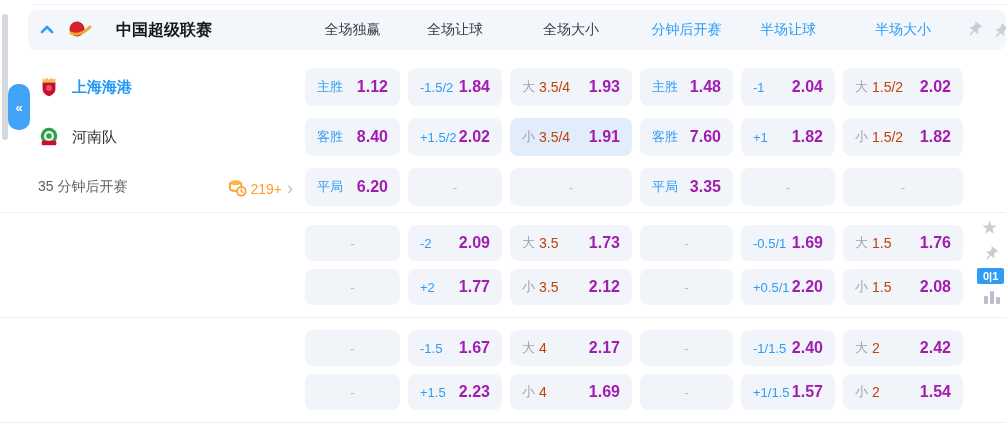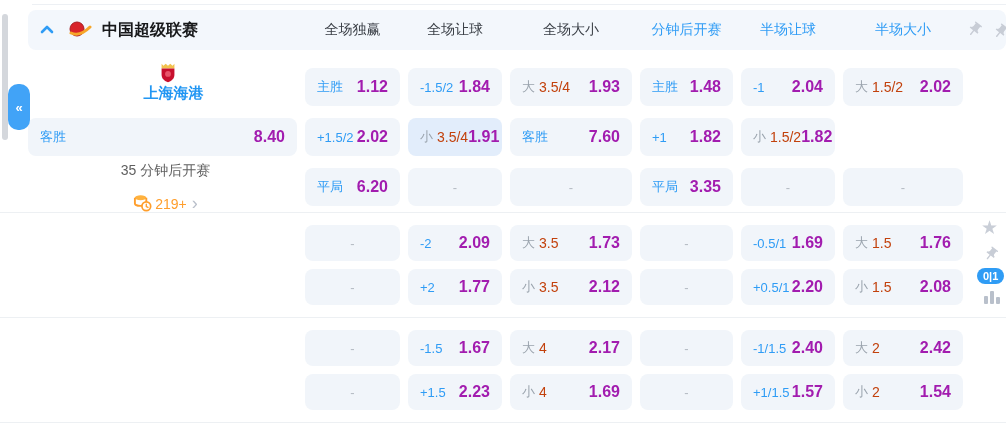--- a/index.html
+++ b/index.html
@@ -13,36 +13,36 @@
   .scroll-thumb { position:absolute; left:2px; top:14px; width:6px; height:126px; background:#d4d7dc; border-radius:3px; }
   .collapse-tab { position:absolute; left:8px; top:84px; width:22px; height:46px; background:#41a3f7; border-radius:10px;
                   display:flex; align-items:center; justify-content:center; color:#fff; font-size:13px; font-weight:bold; cursor:pointer; }
 
   
   .header { margin:10px 0 0 28px; width:978px; height:40px; background:#f3f7fc; border-radius:8px;
             display:grid; grid-template-columns:269px 95px 94px 122px 93px 94px 120px; column-gap:8px; align-items:center; }
   .head-left { display:flex; align-items:center; padding-left:10px; }
   .collapse { width:18px; height:18px; display:inline-flex; align-items:center; justify-content:center; cursor:pointer; }
   .league-logo { margin-left:12px; display:inline-flex; }
-  .league-title { margin-left:10px; font-size:16px; font-weight:bold; color:#17181a; }
+  .league-title { margin-left:24px; font-size:16px; font-weight:bold; color:#17181a; }
   .hcol { text-align:center; font-size:14px; cursor:pointer; }
   .hcol.dark { color:#3a3f46;text-align:center; }
   .hcol.blue { color:#2f9cf5; }
   .pin-icon { position:absolute; width:17px; height:17px; }
   .pin-icon svg { width:100%; height:100%; transform:rotate(38deg); }
 
   
   .grid-row { display:grid; grid-template-columns:269px 95px 94px 122px 93px 94px 120px; column-gap:8px;
               align-items:center; height:50px; padding-left:28px; }
   .grid-row.compact { height:44px; }
   .section-a { padding-top:12px; }
   .section-b, .section-c { border-top:1px solid #edf0f3; padding:8px 0; }
   .section-c { border-bottom:1px solid #edf0f3; }
 
-  .name-col { display:flex; align-items:center; padding-left:10px; height:100%;flex-direction:column; }
+  .name-col { display:flex; align-items:center; padding-left:10px; height:100%; }
   .team { cursor:pointer; }
   .crest { display:inline-flex; width:22px; height:22px; }
   .team-name { margin-left:12px; font-size:15px; }
   .team-name.home { color:#2196f3; font-weight:bold; }
   .team-name.away { color:#333; font-weight:500; }
   .kick { justify-content:space-between; padding-right:4px; }
   .kick-note { color:#5f5f5f; font-size:14px; }
   .more { display:inline-flex; align-items:flex-end; cursor:pointer; }
   .coin { display:inline-flex; width:19px; height:19px; }
   .morecount { color:#ff9e2c; font-size:14px; margin-left:3px; }
@@ -59,21 +59,21 @@
   .side { color:#9aa3ad; font-size:13px; }
   .line { color:#c2410c; font-size:14px; }
   .val { color:#a21caf; font-size:16px; font-weight:bold; }
   .dashtxt { color:#b4bac2; font-size:13px; }
 
   
   .star-icon { position:absolute; left:981px; top:218px; font-size:19px; color:#c9ced7; cursor:pointer; line-height:1; }
   .gutter-pin { position:absolute; left:983px; top:246px; width:16px; height:16px; cursor:pointer; }
   .gutter-pin svg { width:100%; height:100%; transform:rotate(38deg); }
   .score-badge { position:absolute; left:977px; top:268px; background:#2f9cf5; color:#fff; font-size:11px; font-weight:bold;
-                 padding:2px 6px; border-radius:8px; cursor:pointer; }
+                 padding:2px 6px; border-radius:2px; cursor:pointer; }
   .chart-icon { position:absolute; left:984px; top:291px; display:flex; align-items:flex-end; gap:2px; height:13px; cursor:pointer; }
   .chart-icon i { display:block; width:4px; background:#b9c0cb; border-radius:1px; }
 </style>
 </head>
 <body>
 
 <div id="app">
   <div class="top-line"></div>
 
   <div class="header">
@@ -148,20 +148,31 @@
         </div>
         <div class="cell">
           <span class="ou-left">
             <span class="side">大</span>
             <span class="line">1.5/2</span>
           </span>
           <span class="val">2.02</span>
         </div>
       </div>
     <div class="grid-row">
+      <div class="name-col team">
+        <span class="crest">
+          <svg width="22" height="22" viewBox="0 0 24 24">
+            <circle cx="12" cy="11" r="9" fill="#2f9e4f"></circle>
+            <circle cx="12" cy="11" r="5.5" fill="#eaf5ee"></circle>
+            <circle cx="12" cy="11" r="3" fill="#2f9e4f"></circle>
+            <rect x="4" y="16" width="16" height="5" rx="1.5" fill="#c8102e"></rect>
+          </svg>
+        </span>
+        <span class="team-name away">河南队</span>
+      </div>
     <div class="cell">
           <span class="lbl">客胜</span>
           <span class="val">8.40</span>
         </div>
         <div class="cell">
           <span class="lbl">+1.5/2</span>
           <span class="val">2.02</span>
         </div>
         <div class="cell hl">
           <span class="ou-left">

